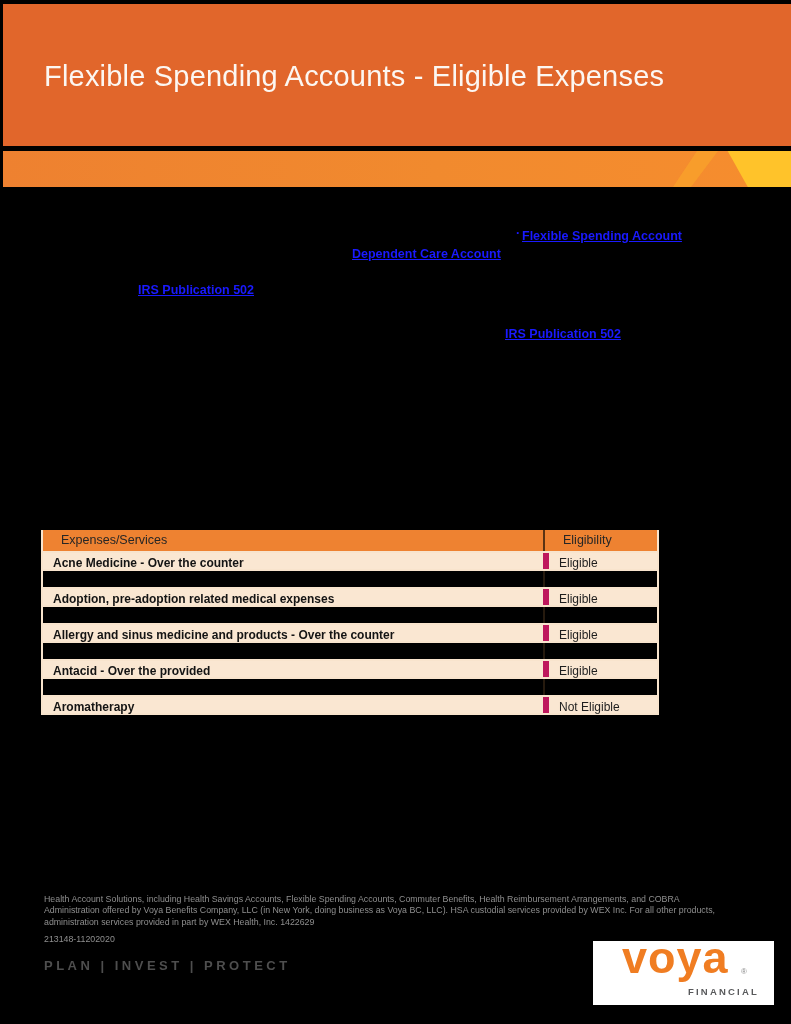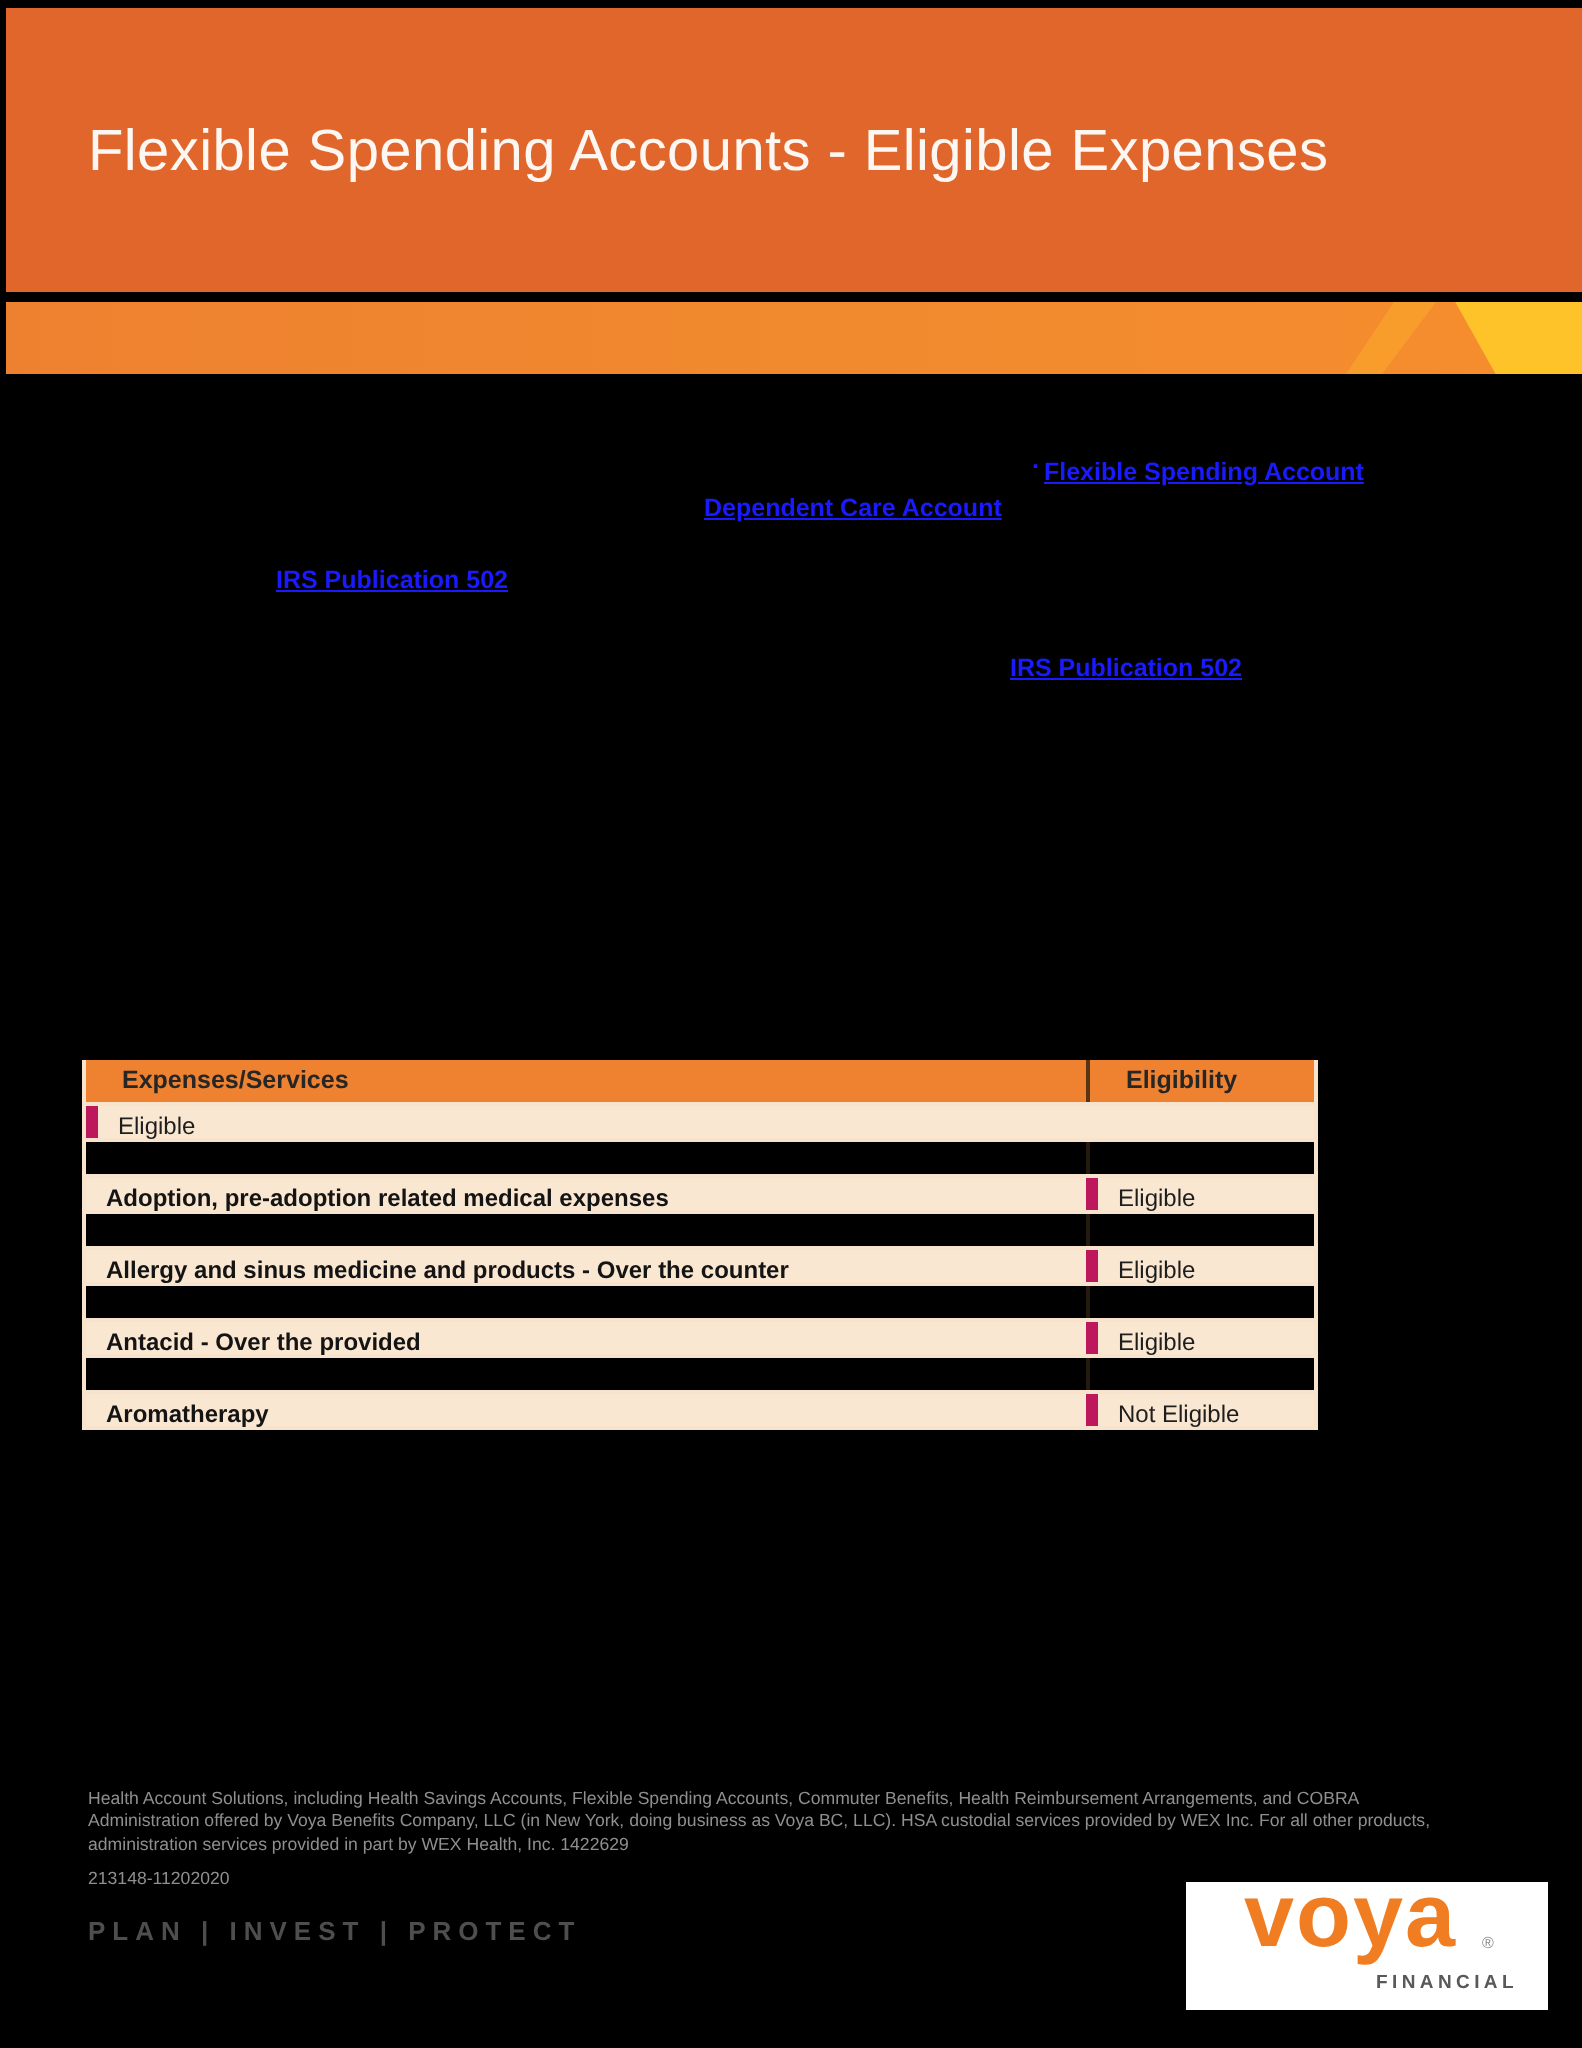--- a/index.html
+++ b/index.html
@@ -56,21 +56,21 @@
   .t-row{display:flex;box-sizing:border-box;}
   .t-row + .t-row{border-top:2px solid #F8E4CD;}
   .t-head{background:#EE8231;height:21px;}
   .t-item{background:#FAE7D2;height:18px;}
   .t-spacer{background:#000;height:18px;}
   .c1{width:500px;box-sizing:border-box;padding:3px 0 0 10px;}
   .c2{flex:1;box-sizing:border-box;padding:3px 0 0 10px;}
   .t-head .c2{border-left:2px solid #5A3313;}
   .t-item .c2{border-left:6px solid #be185d;}
   .t-spacer .c2{border-left:2px solid #261A0E;}
-  .h-label{font-size:12.5px;font-weight:bold;color:#262626;padding-left:18px;}
+  .h-label{font-size:12.5px;font-weight:normal;color:#262626;padding-left:18px;}
   .name-label{font-size:12px;font-weight:bold;color:#141414;}
   .elig-label{font-size:12px;font-weight:400;color:#1E1E1E;}
   
   .disclaimer{
     position:absolute;left:44px;top:894px;width:712px;
     color:#8F8F8F;font-size:8.8px;line-height:11.4px;
   }
   .doc-number{
     position:absolute;left:44px;top:934px;
     color:#8F8F8F;font-size:8.8px;
@@ -117,20 +117,21 @@
 <a class="doc-link" style="left:138px;top:259px;" href="#">IRS Publication 502</a>
 <a class="doc-link" style="left:505px;top:303px;" href="#">IRS Publication 502</a>
 
 <div class="exp-table">
   <div class="t-row t-head">
     <div class="c1 h-label">Expenses/Services</div>
     <div class="c2 h-label">Eligibility</div>
   </div>
 
   <div class="t-row t-item">
+    <div class="c1 name-label">Acne Medicine - Over the counter</div>
     <div class="c2 elig-label">Eligible</div>
   </div>
   <div class="t-row t-spacer">
     <div class="c1"></div>
       <div class="c2"></div>
   </div>
 
   <div class="t-row t-item">
     <div class="c1 name-label">Adoption, pre-adoption related medical expenses</div>
     <div class="c2 elig-label">Eligible</div>

